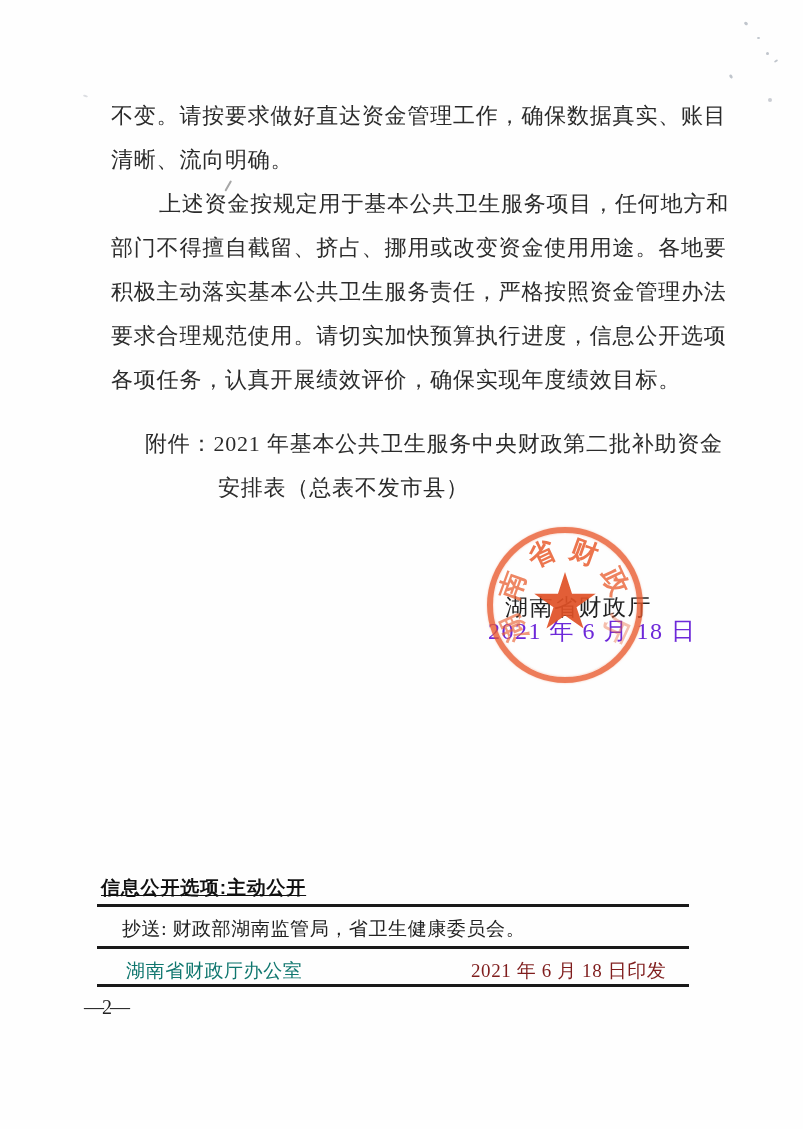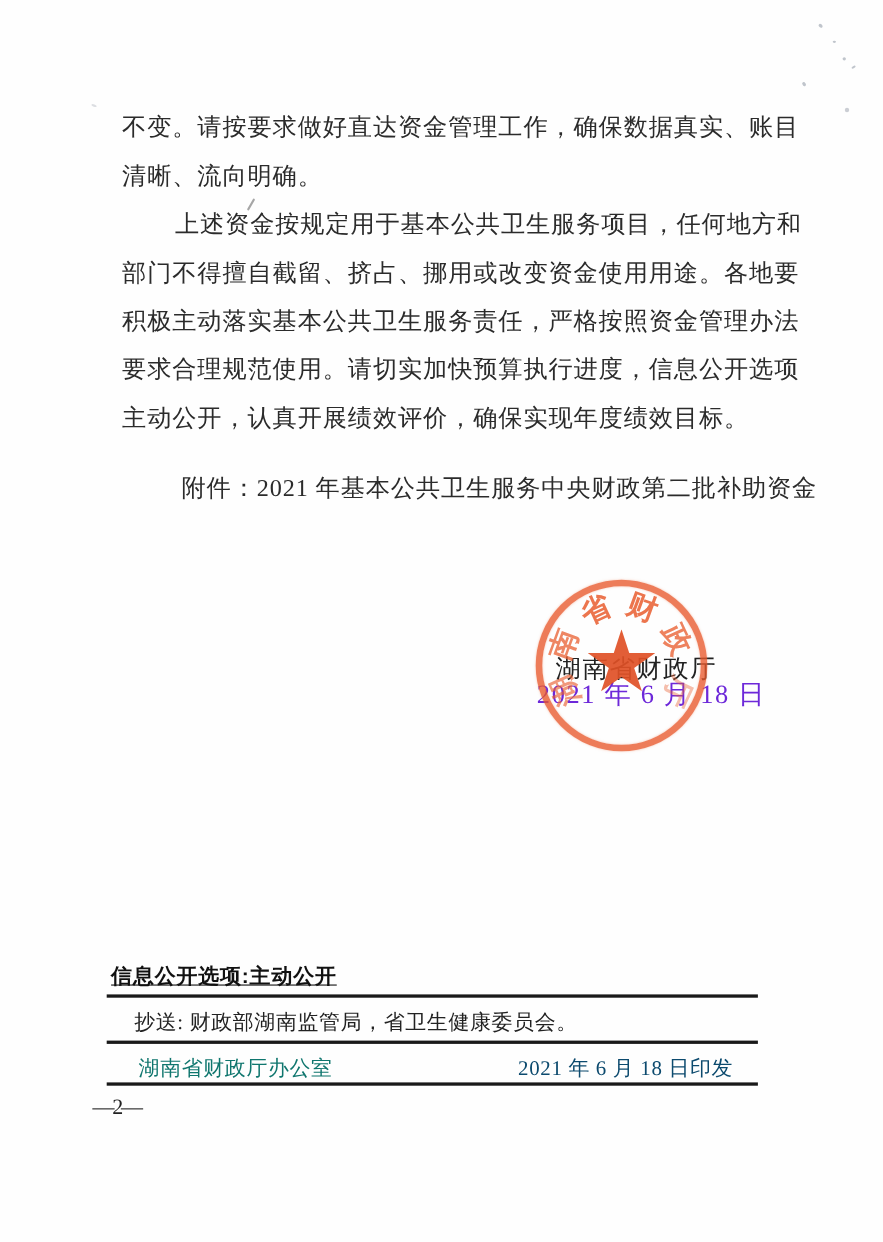--- a/index.html
+++ b/index.html
@@ -16,21 +16,21 @@
     font-size:22px;line-height:32px;letter-spacing:0.8px;
     color:#2b2b2b;white-space:nowrap;
   }
   .bl.indent{text-indent:48px;}
   #bl0{top:100px;} #bl1{top:144px;} #bl2{top:188px;font-family:Liberation Serif, serif;}
   #bl3{top:232px;} #bl4{top:276px;} #bl5{top:320px;} #bl6{top:364px;}
 
   
   .att1{
     position:absolute;left:145px;top:428px;
-    font-size:22px;line-height:32px;letter-spacing:0.8px;color:#2b2b2b;white-space:nowrap;margin-left:20px;
+    font-size:22px;line-height:32px;letter-spacing:0.8px;color:#2b2b2b;white-space:nowrap;
   }
   .att2{
     position:absolute;left:218px;top:472px;
     font-size:22px;line-height:32px;letter-spacing:0.8px;color:#2b2b2b;white-space:nowrap;
   }
 
   
   .issuer{
     position:absolute;left:505px;top:592px;
     font-size:23px;letter-spacing:1.5px;color:#222;white-space:nowrap;z-index:1;
@@ -81,21 +81,21 @@
   .cc{
     position:absolute;left:122px;top:916px;
     font-size:19px;letter-spacing:0.6px;color:#222;white-space:nowrap;
   }
   .office{
     position:absolute;left:126px;top:958px;
     font-size:19px;letter-spacing:0.6px;color:#0f766e;white-space:nowrap;
   }
   .print-date{
     position:absolute;left:471px;top:958px;
-    font-size:19px;letter-spacing:0.6px;color:#0c4a6e;white-space:nowrap;
+    font-size:19px;letter-spacing:0.6px;color:#7f1d1d;white-space:nowrap;
   }
   .pagenum{
     position:absolute;left:84px;top:996px;
     font-size:20px;color:#222;white-space:nowrap;letter-spacing:-2px;
   }
 
   
   .speck{position:absolute;border-radius:50%;background:#8d95a2;opacity:.55;}
   .sp0{left:744px;top:22px;width:4px;height:3px;transform:rotate(40deg);}
   .sp1{left:757px;top:37px;width:3px;height:2px;}
@@ -113,23 +113,24 @@
 <body>
 
 <div class="page">
 
   <div class="bl" id="bl0">不变。请按要求做好直达资金管理工作，确保数据真实、账目</div>
   <div class="bl" id="bl1">清晰、流向明确。</div>
   <div class="bl indent" id="bl2">上述资金按规定用于基本公共卫生服务项目，任何地方和</div>
   <div class="bl" id="bl3">部门不得擅自截留、挤占、挪用或改变资金使用用途。各地要</div>
   <div class="bl" id="bl4">积极主动落实基本公共卫生服务责任，严格按照资金管理办法</div>
   <div class="bl" id="bl5">要求合理规范使用。请切实加快预算执行进度，信息公开选项</div>
-  <div class="bl" id="bl6">主动公开，认真开展绩效评价，确保实现年度绩效目标。</div>
+  <div class="bl" id="bl6">各项任务，认真开展绩效评价，确保实现年度绩效目标。</div>
 
   <div class="att1"><span>附件：</span><span>2021 年基本公共卫生服务中央财政第二批补助资金</span></div>
+  <div class="att2">安排表（总表不发市县）</div>
 
   <div class="issuer">湖南省财政厅</div>
   <div class="sig-date">2021 年 6 月 18 日</div>
 
   <div class="seal">
     <div class="seal-ring"></div>
     <span class="seal-char sc0">湖</span>
     <span class="seal-char sc1">南</span>
     <span class="seal-char sc2">省</span>
     <span class="seal-char sc3">财</span>

